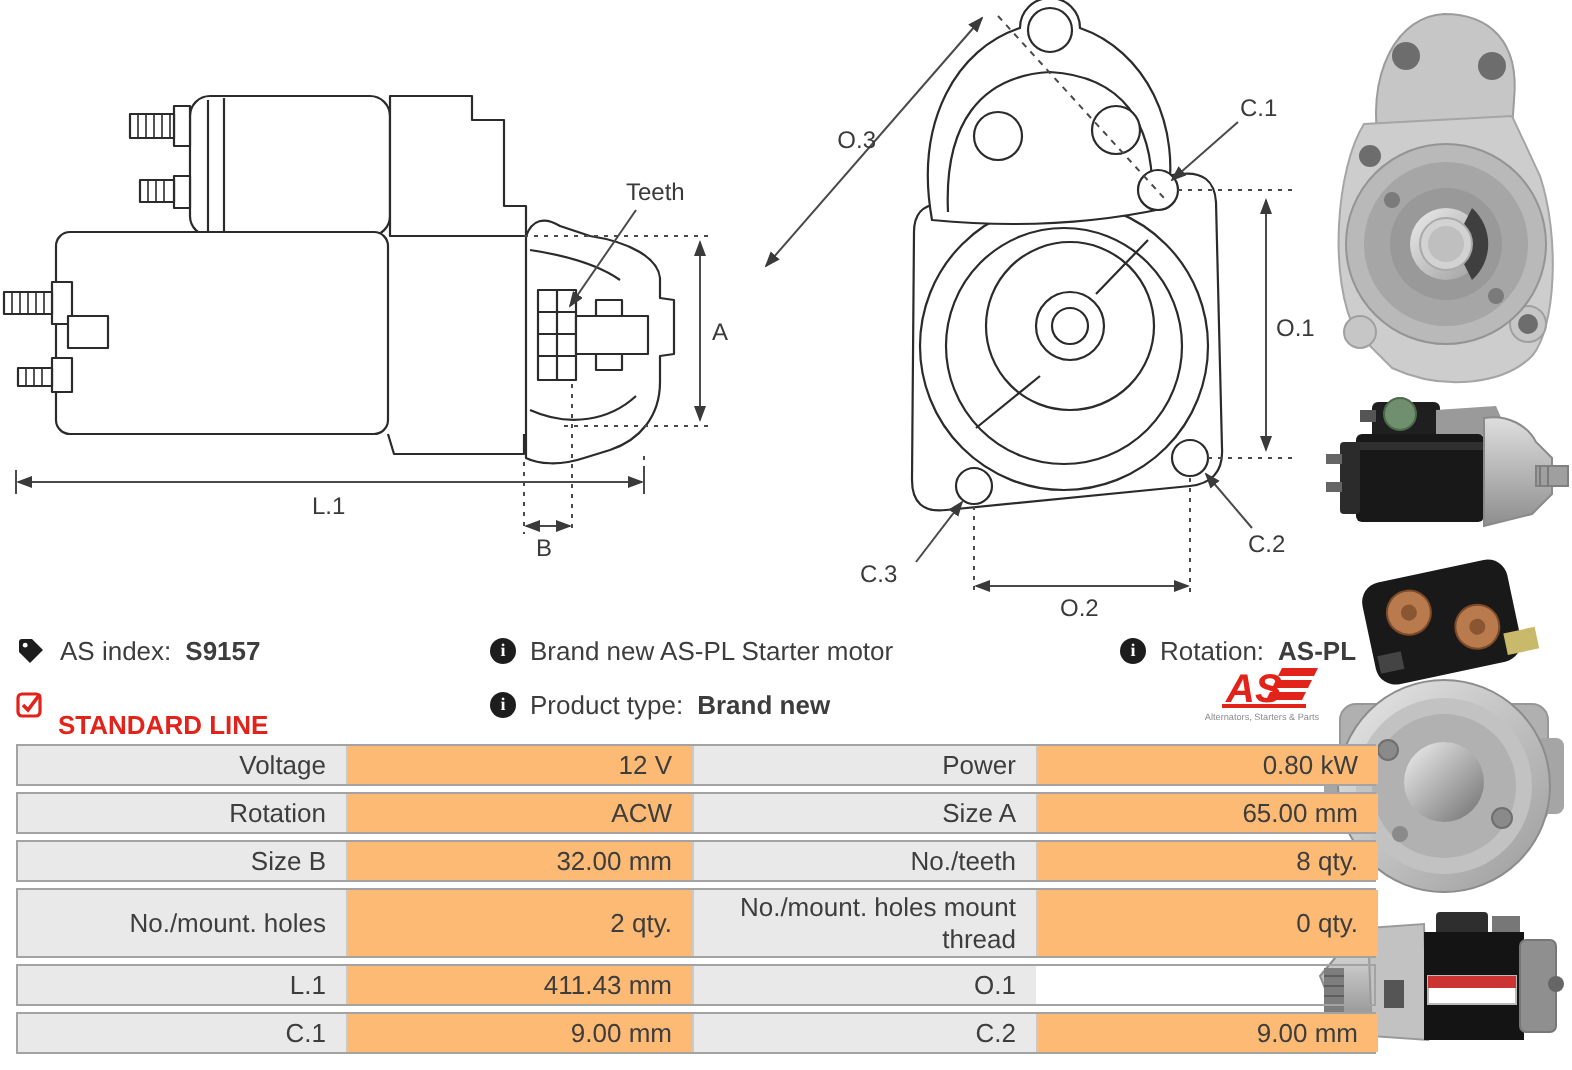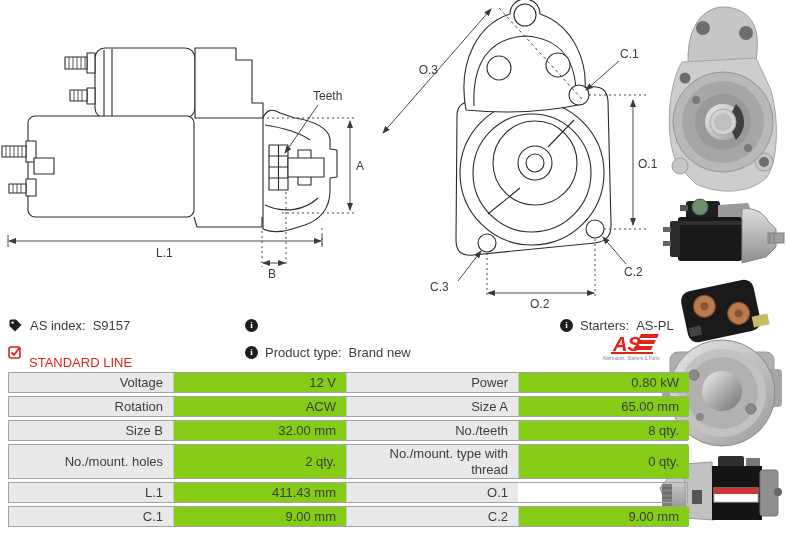--- a/index.html
+++ b/index.html
@@ -1,32 +1,32 @@
 <!DOCTYPE html>
 <html><head>
 <meta charset="utf-8">
 <style>
   html,body{margin:0;padding:0;background:#fff;}
   .canvas{position:relative;width:786px;height:535px;background:#ffffff;
     font-family:"Liberation Sans",sans-serif;overflow:hidden;color:#3d3d3d;}
   .abs{position:absolute;}
   
   .info-line{display:flex;align-items:center;gap:7px;font-size:13px;height:18px;margin-bottom:9px;white-space:nowrap;text-align:right;}
-  .bold{font-weight:normal;}
-  .red{color:#e2231a;font-weight:normal;margin-top:20px;}
+  .bold{font-weight:bold;}
+  .red{color:#e2231a;font-weight:bold;margin-top:20px;}
   .info-ic{display:inline-flex;width:13px;height:13px;border-radius:50%;background:#1d1d1d;color:#fff;
     font-size:9px;font-weight:bold;align-items:center;justify-content:center;flex:0 0 13px;
     font-family:"Liberation Serif",serif;}
   
   .as-logo{left:597px;top:332px;width:68px;text-align:right;}
   
   .spec-table{left:8px;top:372px;width:680px;display:flex;flex-direction:column;gap:3px;}
   .trow{display:grid;grid-template-columns:164px 173px 172px 171px;border:1px solid #a3a3a3;}
   .tcell{display:flex;align-items:center;justify-content:flex-end;text-align:right;
-    padding:1px 10px;font-size:13px;line-height:1.2;min-height:19px;box-sizing:border-box;background:#84cc16;}
+    padding:1px 10px;font-size:13px;line-height:1.2;min-height:19px;box-sizing:border-box;background:#fdba74;}
   .tcell.lab{background:#e9e9e9;}
   .tcell + .tcell{border-left:1px solid #c9c9c9;}
   svg text{font-family:"Liberation Sans",sans-serif;}
   .dimtext{font-size:12px;fill:#3a3a3a;}
   .dwg{fill:none;stroke:#2b2b2b;stroke-width:1.1;stroke-linejoin:round;}
   .dwgw{fill:#ffffff;stroke:#2b2b2b;stroke-width:1.1;stroke-linejoin:round;}
   .dim{fill:none;stroke:#4a4a4a;stroke-width:1;}
   .hatch{stroke:#2b2b2b;stroke-width:0.8;}
 </style>
 </head>
@@ -254,32 +254,33 @@
         <rect x="1" y="2" width="11" height="11" rx="2" fill="none" stroke="#e2231a" stroke-width="1.6"></rect>
         <path d="M3.5,7.5 L6,10 L12,2" fill="none" stroke="#e2231a" stroke-width="1.8"></path>
       </svg>
       <span class="red">STANDARD LINE</span>
     </div>
   </div>
 
   <div class="abs" style="left:245px;top:316px">
     <div class="info-line">
       <span class="info-ic">i</span>
+      <span>Brand new AS-PL Starter motor</span>
     </div>
     <div class="info-line">
       <span class="info-ic">i</span>
       <span>Product type:</span>
       <span class="bold">Brand new</span>
     </div>
   </div>
 
   <div class="abs" style="left:560px;top:316px">
     <div class="info-line">
       <span class="info-ic">i</span>
-      <span>Starters:</span>
+      <span>Rotation:</span>
       <span class="bold">AS-PL</span>
     </div>
   </div>
 
   <div class="abs as-logo">
     <svg width="68" height="30" viewBox="0 0 68 30">
       <text x="16" y="19" font-size="20" font-weight="bold" font-style="italic" fill="#e2231a">AS</text>
       <path d="M44,2 L62,2 L60,6 L42,6 Z M41,8 L59,8 L57,12 L39,12 Z M38,14 L56,14 L54,18 L36,18 Z" fill="#e2231a"></path>
       <rect x="14" y="20" width="42" height="2" fill="#e2231a"></rect>
       <text x="34" y="28" font-size="4.6" fill="#8a8a8a" text-anchor="middle">Alternators, Starters &amp; Parts</text>
@@ -301,21 +302,21 @@
     </div>
     <div class="trow">
       <div class="tcell lab">Size B</div>
       <div class="tcell">32.00 mm</div>
       <div class="tcell lab">No./teeth</div>
       <div class="tcell">8 qty.</div>
     </div>
     <div class="trow">
       <div class="tcell lab">No./mount. holes</div>
       <div class="tcell">2 qty.</div>
-      <div class="tcell lab">No./mount. type with thread</div>
+      <div class="tcell lab">No./mount. holes mount thread</div>
       <div class="tcell">0 qty.</div>
     </div>
     <div class="trow">
       <div class="tcell lab">L.1</div>
       <div class="tcell">411.43 mm</div>
       <div class="tcell lab">O.1</div>
     </div>
     <div class="trow">
       <div class="tcell lab">C.1</div>
       <div class="tcell">9.00 mm</div>

